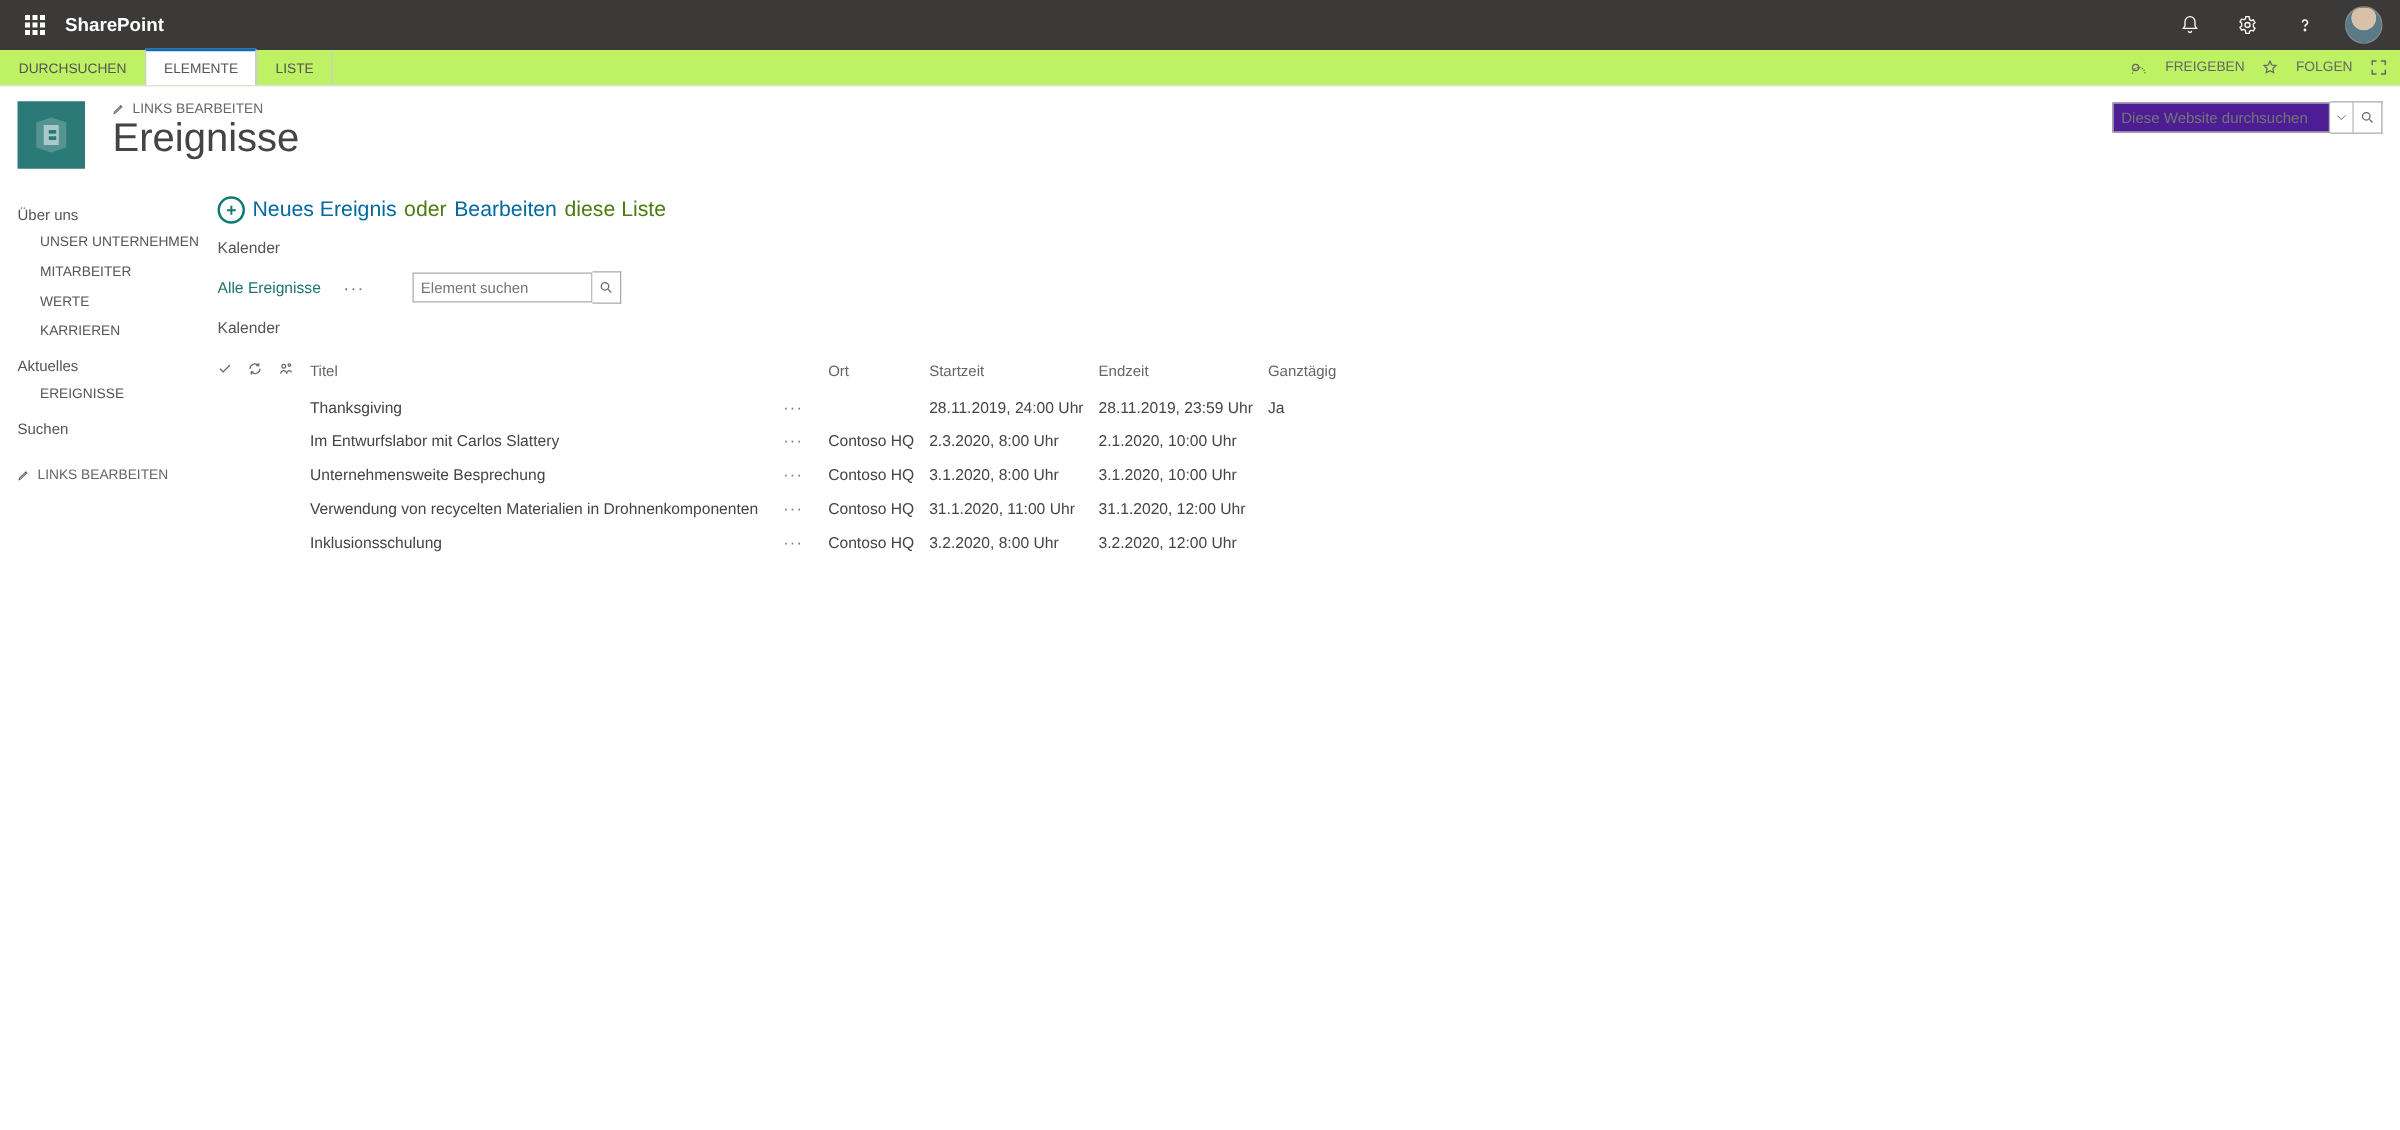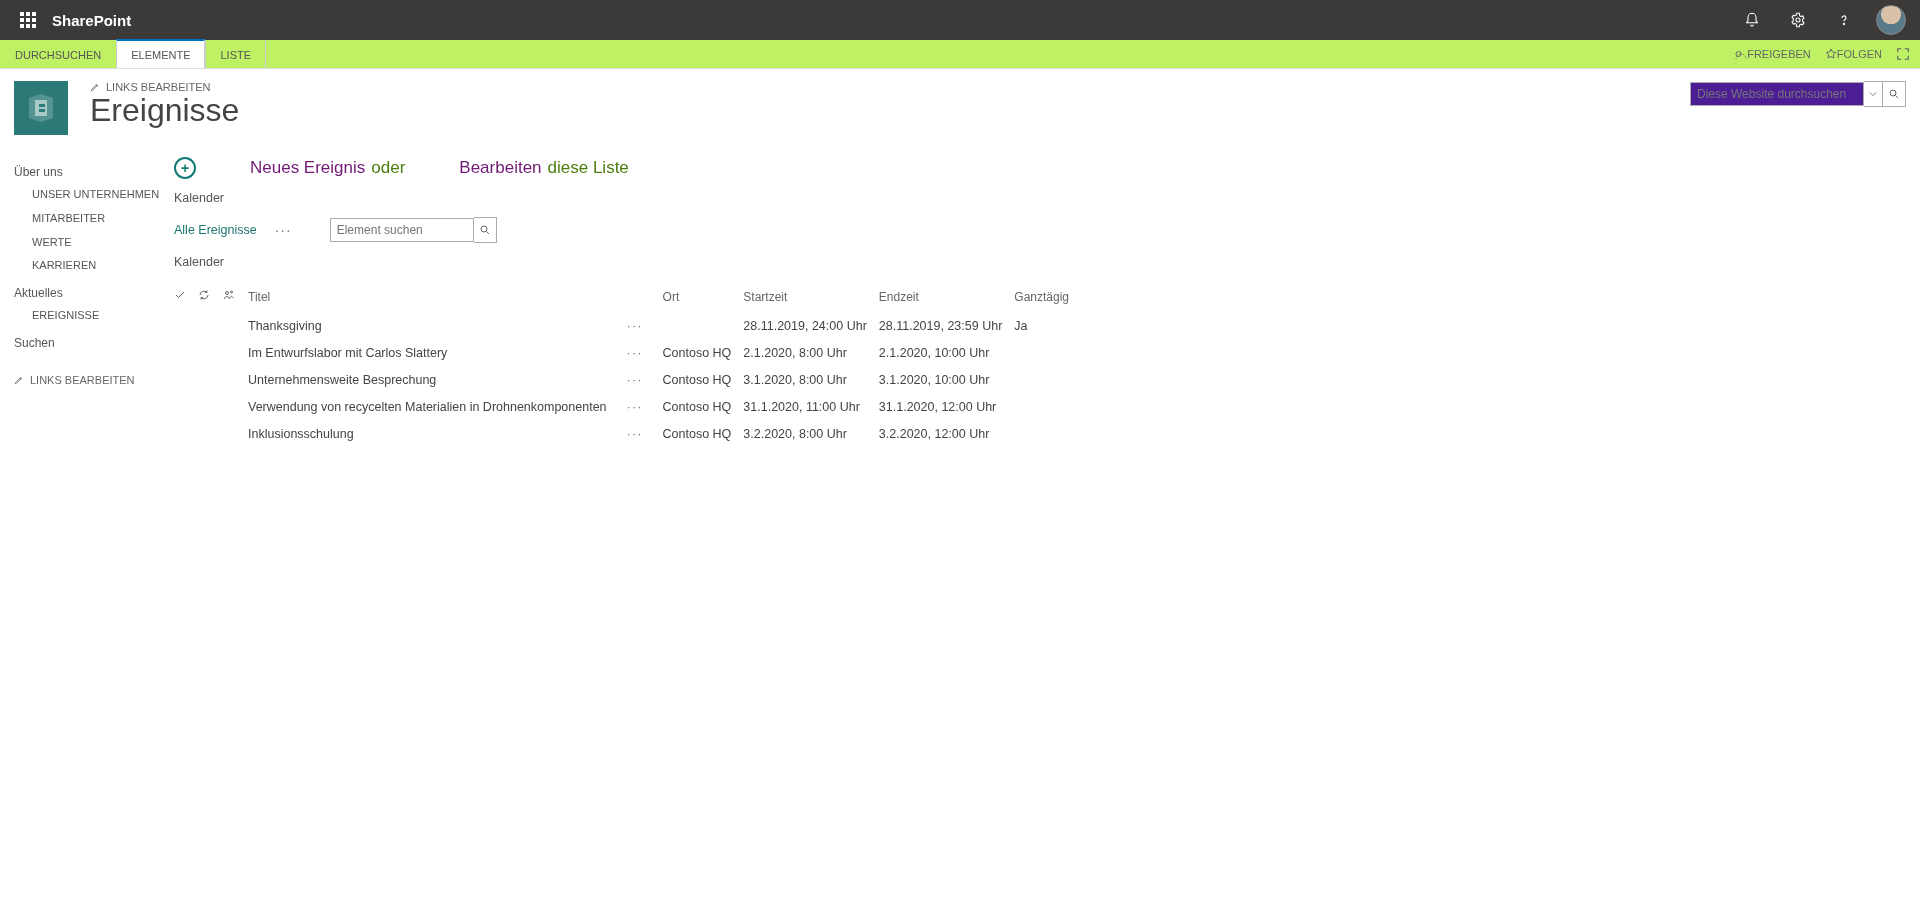--- a/index.html
+++ b/index.html
@@ -89,21 +89,21 @@
     display: flex;
     align-items: center;
     gap: 14px;
     padding-right: 10px;
     font-size: 11px;
     color: #666;
   }
   .ribbon-link {
     display: flex;
     align-items: center;
-    gap: 0;
+    gap: 15px;
     cursor: pointer;
   }
 
   .body-wrap {
     display: flex;
     align-items: flex-start;
     padding: 12px 14px;
   }
 
   .site-logo {
@@ -218,21 +218,21 @@
     align-items: center;
     gap: 6px;
     font-size: 17px;
     color: #666;
   }
   .plus-circle {
     width: 18px; height: 18px; border: 2px solid #0f7c74; border-radius: 50%;
     display: inline-flex; align-items:center; justify-content:center;
     color:#0f7c74; font-weight:700; font-size:14px; line-height:1;
   }
-  .link-teal { color: #701a75; cursor: pointer; margin-left: 48px; }
+  .link-teal { color: #0369a1; cursor: pointer; }
   .faded { color: #4d7c0f; }
 
   .views-row {
     display: flex;
     align-items: center;
     gap: 18px;
     margin-top: 12px;
     font-size: 12.5px;
     color: #555;
   }
@@ -483,21 +483,21 @@
             <td>28.11.2019, 23:59 Uhr</td>
             <td>Ja</td>
           </tr>
           <tr>
             <td></td>
             <td></td>
             <td></td>
             <td>Im Entwurfslabor mit Carlos Slattery</td>
             <td><span class="row-menu">···</span></td>
             <td>Contoso HQ</td>
-            <td>2.1.2020, 8:00 Uhr</td>
+            <td>2.3.2020, 8:00 Uhr</td>
             <td>2.1.2020, 10:00 Uhr</td>
             <td></td>
           </tr>
           <tr>
             <td></td>
             <td></td>
             <td></td>
             <td>Unternehmensweite Besprechung</td>
             <td><span class="row-menu">···</span></td>
             <td>Contoso HQ</td>

